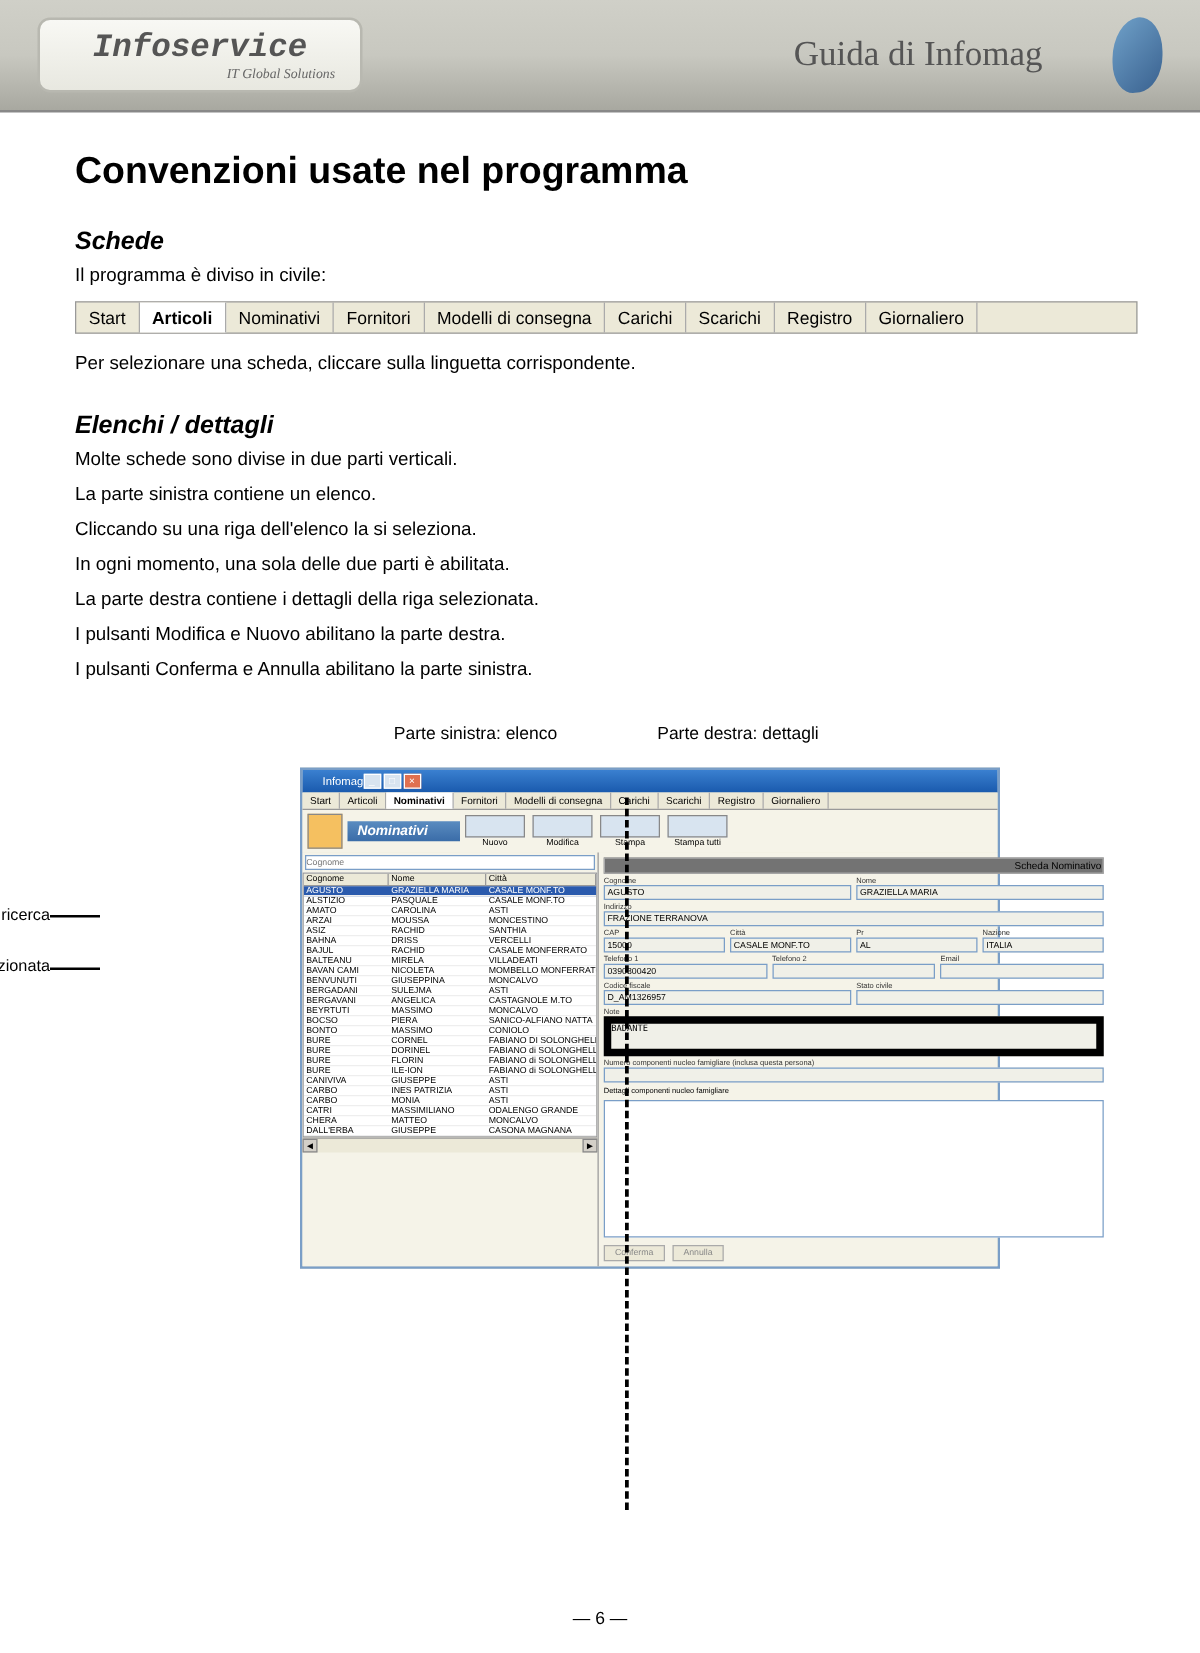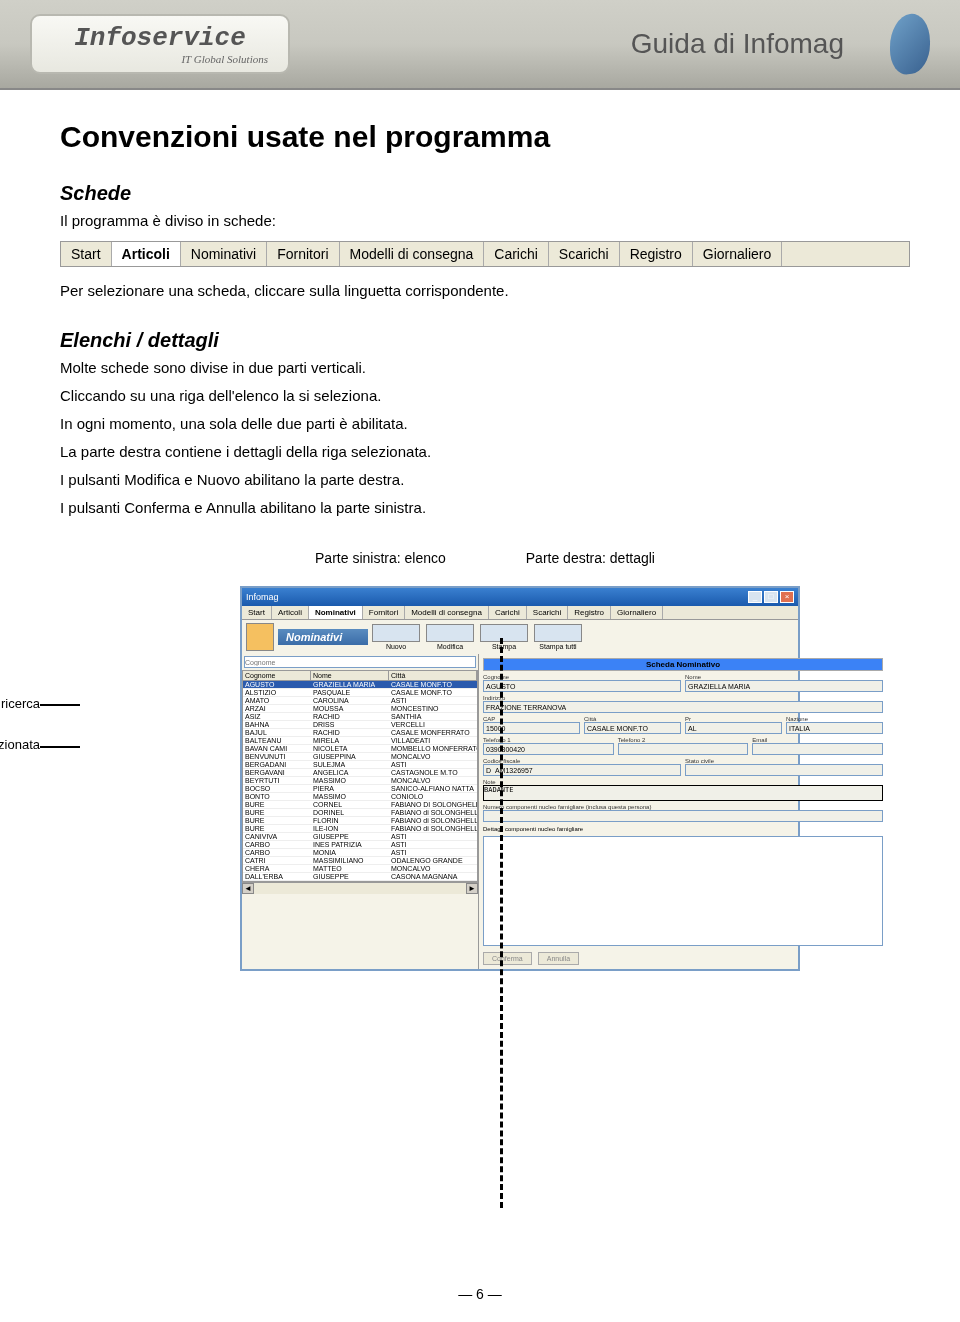--- a/index.html
+++ b/index.html
@@ -46,24 +46,24 @@
   .logo-sub {
     font-style: italic;
     font-size: 11px;
     color: #666;
     font-family: Georgia, serif;
     align-self: flex-end;
     margin-right: 20px;
   }
   .header-title {
     position: absolute;
-    right: 116px;
+    right: 126px;
     font-size: 28px;
     color: #555;
-    font-family: Liberation Sans, sans-serif;
+    font-family: Liberation Serif, serif;
   }
   .header-icon {
     position: absolute;
     right: 30px;
     width: 40px;
     height: 60px;
     background: linear-gradient(135deg, #6fa0c8, #3a6290);
     border-radius: 50% 50% 45% 45%;
     transform: skewY(-8deg);
   }
@@ -156,22 +156,21 @@
     font-size: 8px;
     font-family: Tahoma, Arial, sans-serif;
     position: relative;
   }
   .titlebar {
     height: 18px;
     background: linear-gradient(to bottom, #3a80d0, #1a5aad);
     color: #fff;
     display: flex;
     align-items: center;
-    justify-content: space-between;
-    padding: 0 4px;
+    padding: 0 16px;
     font-size: 9px;
   }
   .win-btns { display: flex; gap: 2px; }
   .win-btn {
     width: 14px; height: 12px;
     background: #d8e4f0;
     border: 1px solid #fff;
     font-size: 8px;
     text-align: center;
     line-height: 10px;
@@ -282,24 +281,24 @@
     display: flex;
     justify-content: space-between;
   }
   .sbtn { width: 12px; background: #d4d0c8; border: 1px solid #888; text-align:center; }
   .right-pane {
     flex: 1;
     padding: 4px;
     font-size: 7px;
   }
   .detail-hdr {
-    text-align: center;
-    font-weight: bold;
+    text-align: right;
+    font-weight: normal;
     font-size: 8px;
-    background: #3b82f6;
+    background: #737373;
     padding: 1px;
     margin-bottom: 3px;
     border: 1px solid #aaa;
   }
   .field-row {
     display: flex;
     gap: 4px;
     margin-bottom: 3px;
   }
   .field {
@@ -309,24 +308,24 @@
   }
   .field label { font-size: 6px; color: #333; }
   .field input {
     height: 12px;
     border: 1px solid #7a9ec7;
     background: #f0f0e8;
     font-size: 7px;
     padding: 0 2px;
   }
   .field textarea {
-    border: 1px solid #000000;
+    border: 6px solid #000000;
     background: #f0f0e8;
     font-size: 7px;
-    height: 16px;
+    height: 32px;
     resize: none;
   }
   .big-box {
     border: 1px solid #7a9ec7;
     background: #fff;
     height: 110px;
     margin-top: 4px;
   }
   .btm-btns {
     display: flex;
@@ -359,37 +358,38 @@
     </div>
   </div>
   <div class="header-title">Guida di Infomag</div>
   <div class="header-icon"></div>
 </div>
 
 <div class="content">
   <h1>Convenzioni usate nel programma</h1>
 
   <h2>Schede</h2>
-  <p class="para"><span>Il programma è diviso in schede:</span></p>
+  <p class="para"><span>Il programma è diviso in civile:</span></p>
   <div class="tabs-strip">
     <span>Start</span>
     <span class="active">Articoli</span>
     <span>Nominativi</span>
     <span>Fornitori</span>
     <span>Modelli di consegna</span>
     <span>Carichi</span>
     <span>Scarichi</span>
     <span>Registro</span>
     <span>Giornaliero</span>
   </div>
   <p class="para">Per selezionare una scheda, cliccare sulla linguetta corrispondente.</p>
 
   <div class="section2">
     <h2>Elenchi / dettagli</h2>
     <p class="para">Molte schede sono divise in due parti verticali.</p>
+    <p class="para">La parte sinistra contiene un elenco.</p>
     <p class="para">Cliccando su una riga dell'elenco la si seleziona.</p>
     <p class="para">In ogni momento, una sola delle due parti è abilitata.</p>
     <p class="para">La parte destra contiene i dettagli della riga selezionata.</p>
     <p class="para">I pulsanti Modifica e Nuovo abilitano la parte destra.</p>
     <p class="para">I pulsanti Conferma e Annulla abilitano la parte sinistra.</p>
   </div>
 
   <div class="annot-row">
     <span>Parte sinistra: elenco</span>
     <span>Parte destra: dettagli</span>

